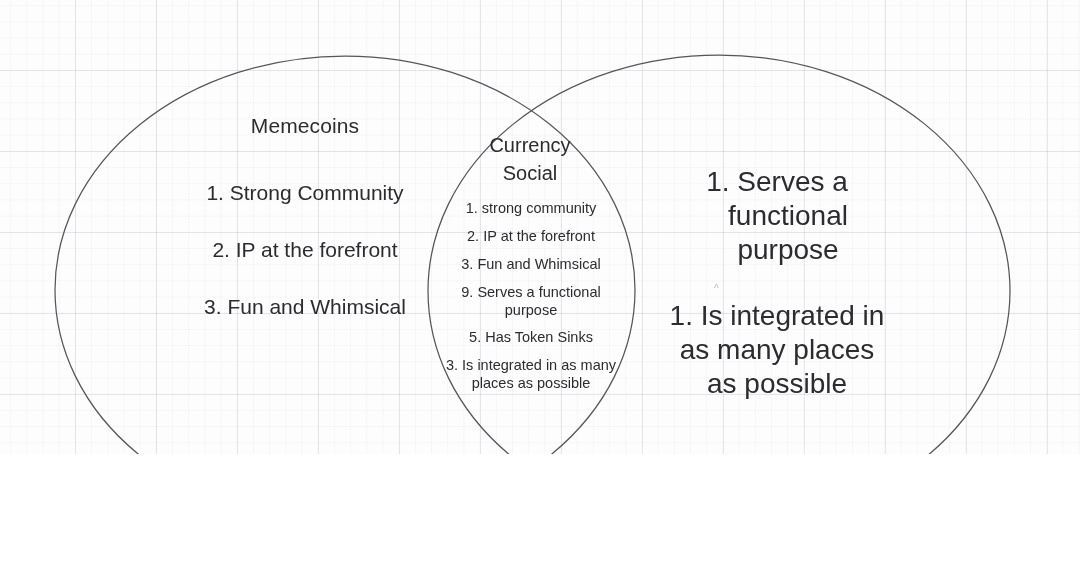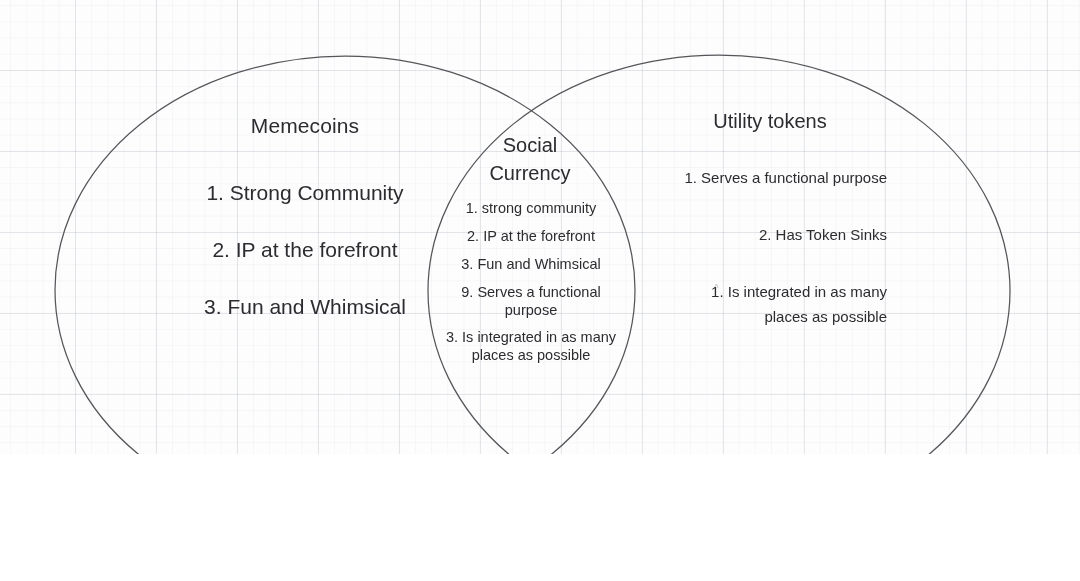--- a/index.html
+++ b/index.html
@@ -103,24 +103,24 @@
     width: 220px;
     text-align: center;
     font-size: 20px;
   }
   #right-list {
     left: 667px;
     top: 165px;
     width: 220px;
   }
   #right-list .item {
-    font-size: 15px;
-    line-height: 25px;
+    font-size: 28px;
+    line-height: 34px;
     margin-bottom: 32px;
-    text-align: right;
+    text-align: center;
   }
   #right-list .item.hang {
     padding-left: 22px;
     text-indent: -22px;
   }
   
   #caret-artifact {
     left: 714px;
     top: 283px;
     font-size: 10px;
@@ -141,36 +141,35 @@
 
     <div class="blk" id="left-title">Memecoins</div>
 
     <div class="blk" id="left-list">
       <div class="item">1. Strong Community</div>
       <div class="item">2. IP at the forefront</div>
       <div class="item">3. Fun and Whimsical</div>
     </div>
 
     <div class="blk" id="center-title">
+      <div>Currency</div>
       <div>Social</div>
-      <div>Currency</div>
     </div>
 
     <div class="blk" id="center-list">
       <div class="item">1. strong community</div>
       <div class="item">2. IP at the forefront</div>
       <div class="item">3. Fun and Whimsical</div>
       <div class="item tight">9. Serves a functional purpose</div>
+      <div class="item">5. Has Token Sinks</div>
       <div class="item">3. Is integrated in as many places as possible</div>
     </div>
 
-    <div class="blk" id="right-title">Utility tokens</div>
 
     <div class="blk" id="right-list">
       <div class="item hang">1. Serves a functional purpose</div>
-      <div class="item">2. Has Token Sinks</div>
       <div class="item">1. Is integrated in as many places as possible</div>
     </div>
 
     <div class="blk" id="caret-artifact">^</div>
 
   </div>
 </div>
 
 </body></html>

